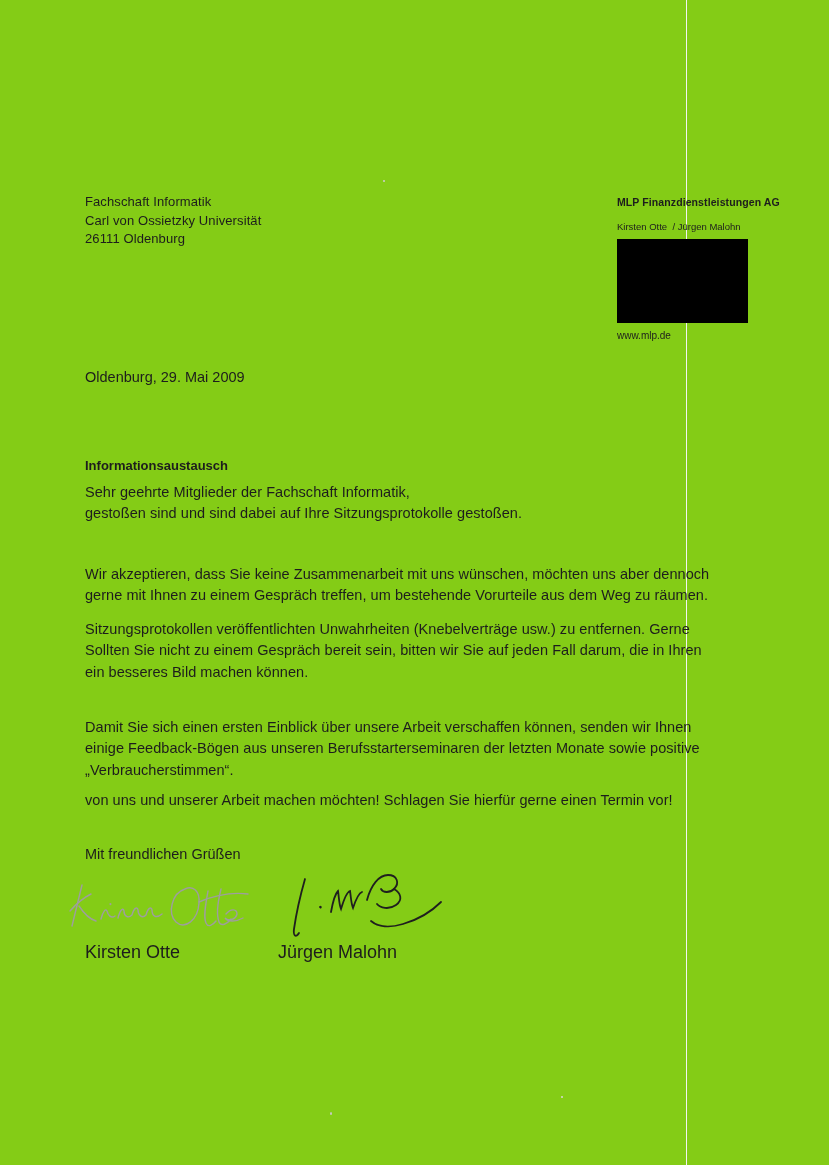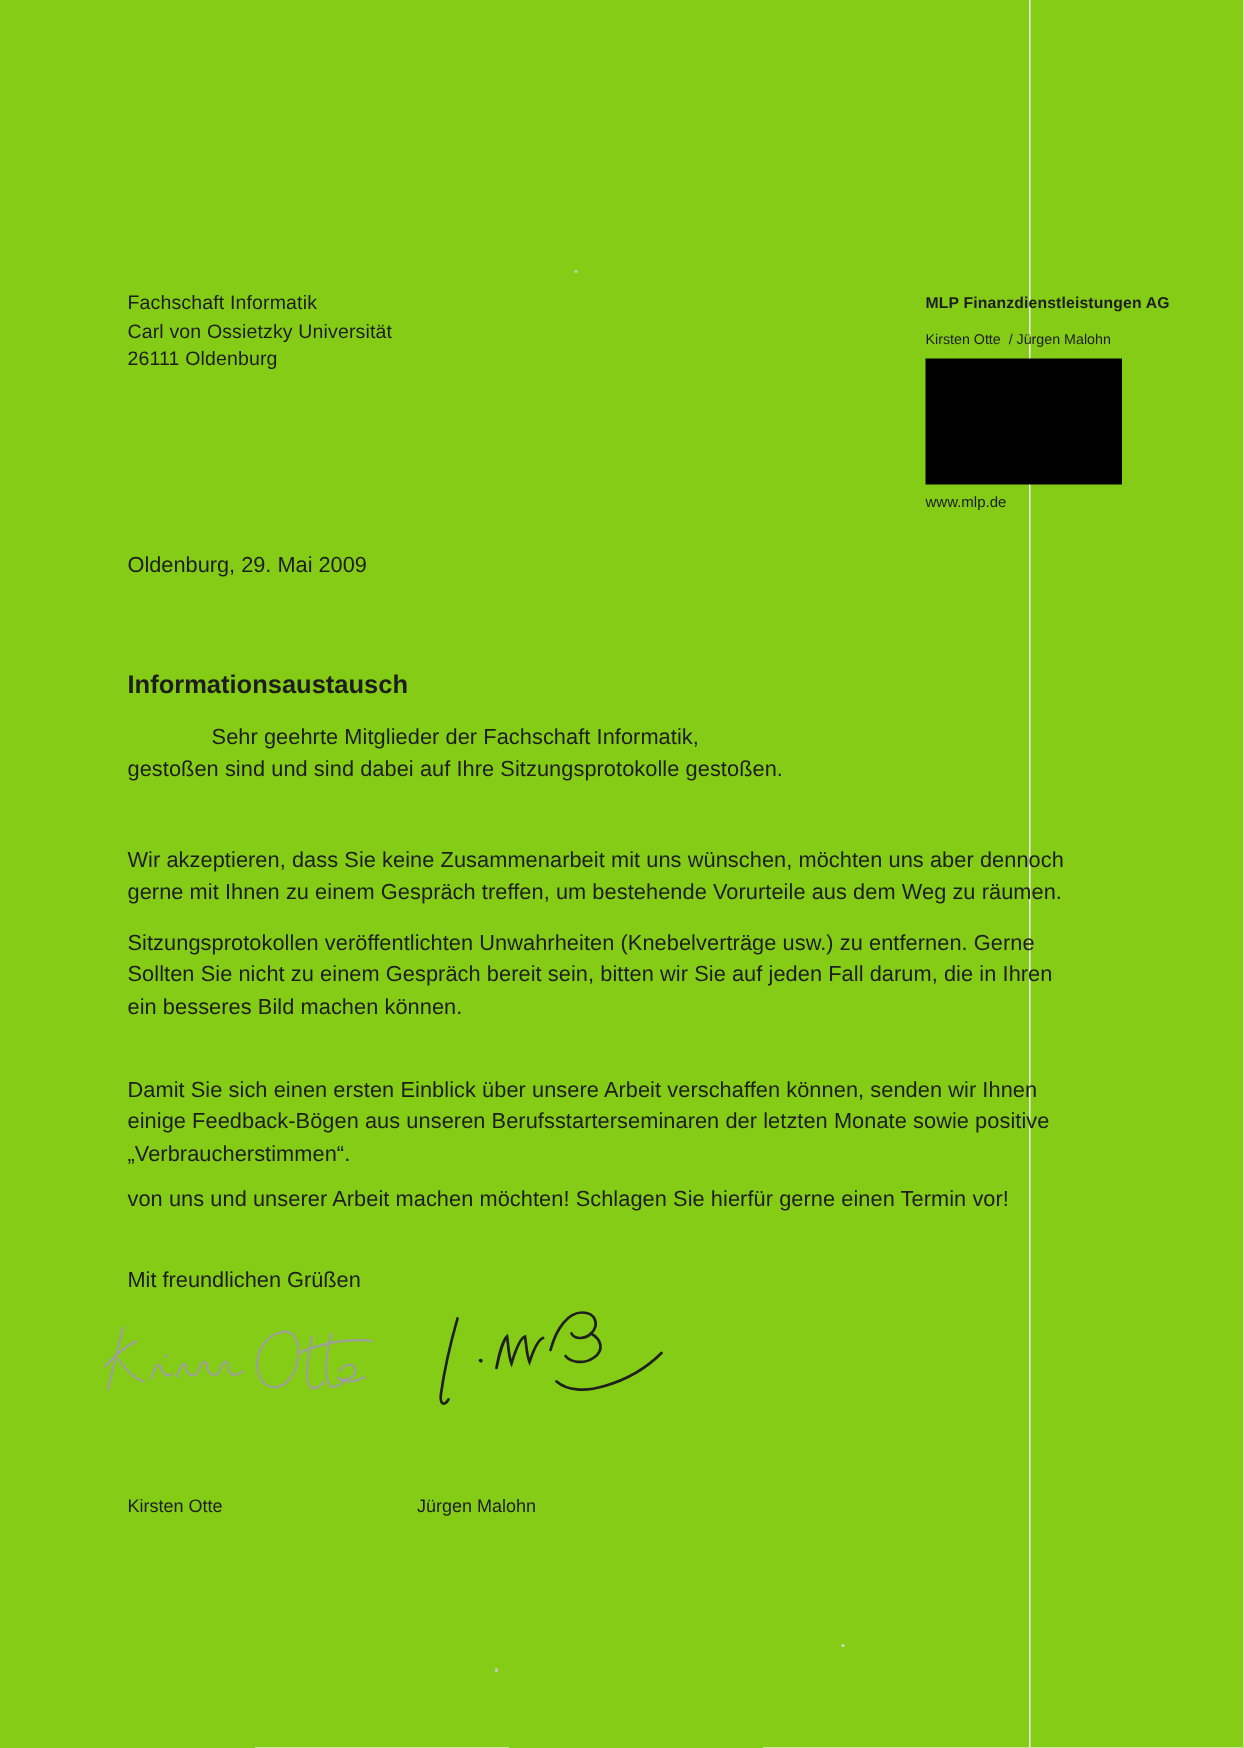--- a/index.html
+++ b/index.html
@@ -54,47 +54,47 @@
   .sender-website {
     left: 617px; top: 330px;
     font-size: 10px;
   }
 
   .dateline {
     left: 85px; top: 369px;
     font-size: 14.5px;
   }
   .subject {
-    left: 85px; top: 447px;
-    font-size: 17px; font-weight: bold;
+    left: 85px; top: 458px;
+    font-size: 13px; font-weight: bold;
   }
 
   .para {
     left: 85px;
     font-size: 14.5px;
     line-height: 21.4px;
     letter-spacing: 0.05px;
   }
-  .p0 { top: 482px; text-align: center; }
+  .p0 { top: 482px; }
   .p1 { top: 564px; }
   .p2 { top: 619px; }
   .p3 { top: 717px; }
   .p4 { top: 790px; }
 
   .closing {
     left: 85px; top: 846px;
     font-size: 14.5px;
   }
 
   .sig-kirsten { left: 66px; top: 878px; }
   .sig-juergen { left: 274px; top: 870px; }
 
   .printed-name {
-    top: 997px;
-    font-size: 12px;
+    top: 942px;
+    font-size: 18px;
   }
   .name-kirsten { left: 85px; }
   .name-juergen { left: 278px; }
 </style>
 </head>
 <body>
 
 <div class="page">
 
   <div class="abs scan-line"></div>

